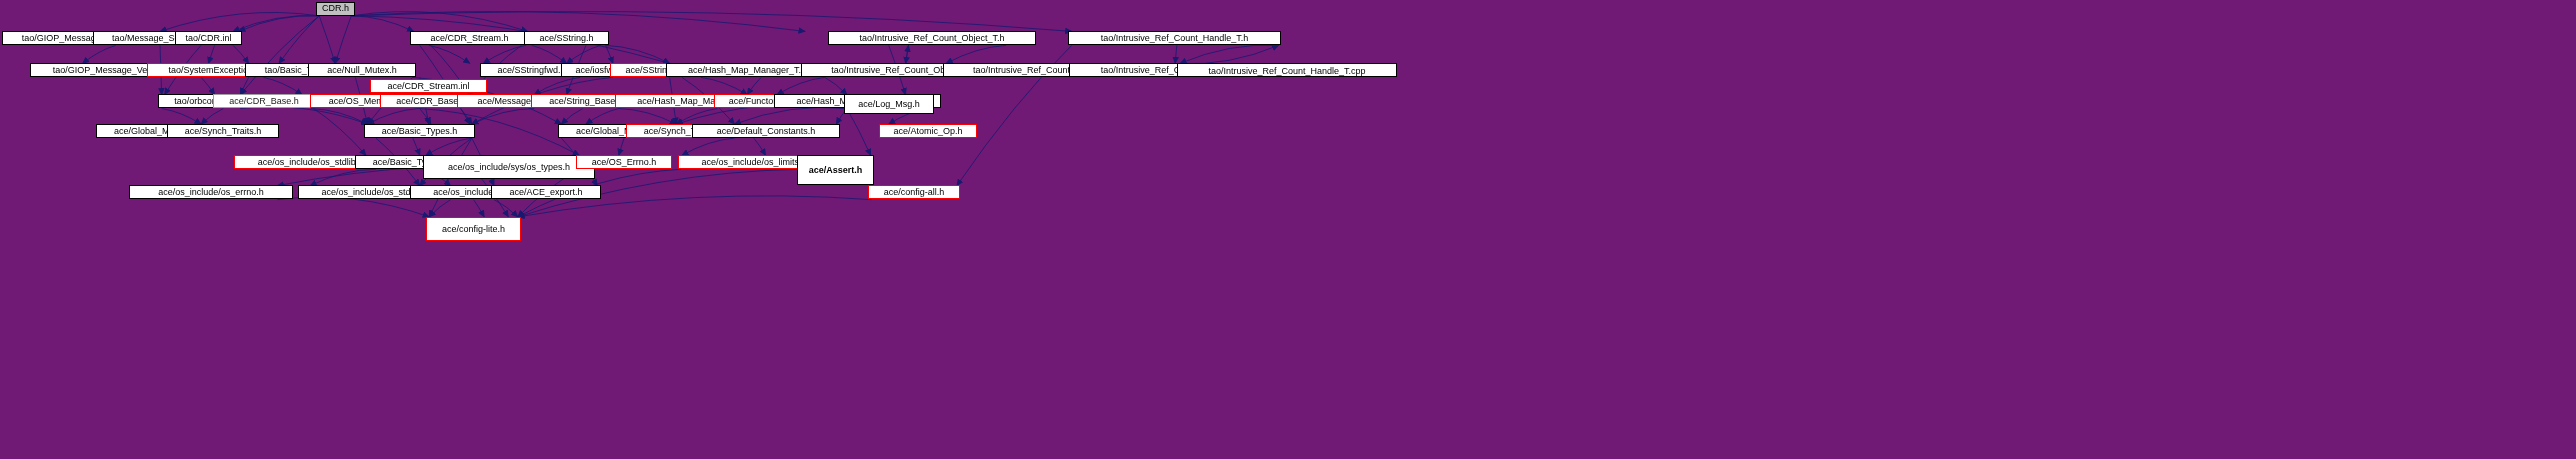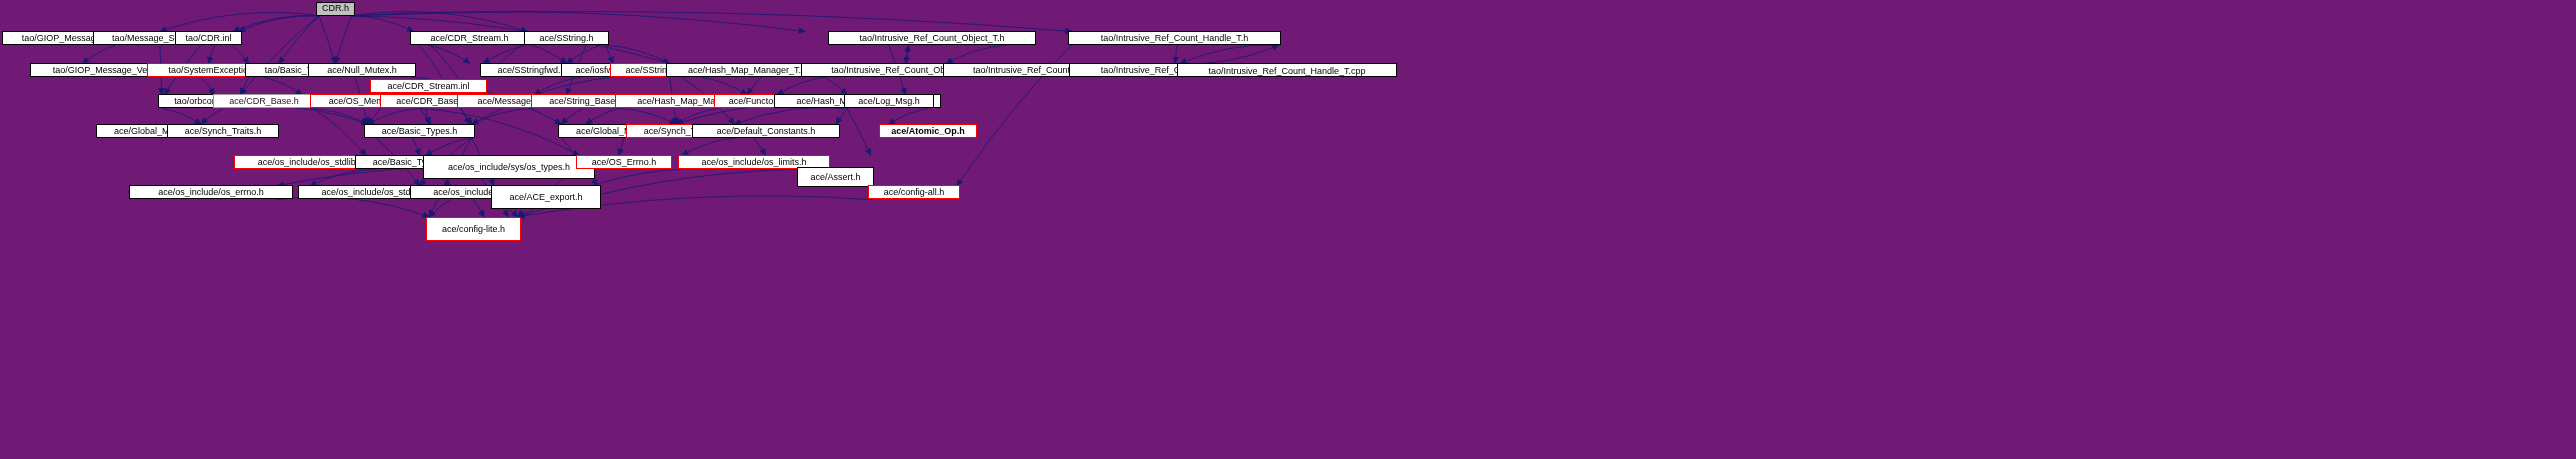--- a/index.html
+++ b/index.html
@@ -220,72 +220,72 @@
       </div>
       <div class="node red" style="left: 615px; top: 94px; width: 172px; height: 14px;">
         <span>ace/Hash_Map_Manager_T.cpp</span>
       </div>
       <div class="node red" style="left: 714px; top: 94px; width: 94px; height: 14px;">
         <span>ace/Functor_T.h</span>
       </div>
       <div class="node" style="left: 774px; top: 94px; width: 167px; height: 14px;">
         <span>ace/Hash_Map_Manager_T.inl</span>
       </div>
-      <div class="node" style="left: 844px; top: 94px; width: 90px; height: 14px;">
+      <div class="node" style="left: 844px; top: 94px; width: 90px; height: 20px;">
         <span>ace/Log_Msg.h</span>
       </div>
       <div class="node" style="left: 96px; top: 124px; width: 121px; height: 14px;">
         <span>ace/Global_Macros.h</span>
       </div>
       <div class="node" style="left: 167px; top: 124px; width: 112px; height: 14px;">
         <span>ace/Synch_Traits.h</span>
       </div>
       <div class="node" style="left: 364px; top: 124px; width: 111px; height: 14px;">
         <span>ace/Basic_Types.h</span>
       </div>
       <div class="node" style="left: 558px; top: 124px; width: 121px; height: 14px;">
         <span>ace/Global_Macros.h</span>
       </div>
       <div class="node red" style="left: 626px; top: 124px; width: 112px; height: 14px;">
         <span>ace/Synch_Traits.h</span>
       </div>
       <div class="node" style="left: 692px; top: 124px; width: 148px; height: 14px;">
         <span>ace/Default_Constants.h</span>
       </div>
-      <div class="node red" style="left: 879px; top: 124px; width: 98px; height: 14px; font-weight: bold;">
+      <div class="node red" style="left: 879px; top: 124px; width: 98px; height: 14px;">
         <span>ace/Atomic_Op.h</span>
       </div>
       <div class="node red" style="left: 234px; top: 155px; width: 153px; height: 14px;">
         <span>ace/os_include/os_stdlib.h</span>
       </div>
       <div class="node" style="left: 355px; top: 155px; width: 115px; height: 14px;">
         <span>ace/Basic_Types.inl</span>
       </div>
       <div class="node" style="left: 423px; top: 155px; width: 172px; height: 24px; text-align: right;">
         <span>ace/os_include/sys/os_types.h</span>
       </div>
       <div class="node red" style="left: 576px; top: 155px; width: 96px; height: 14px;">
         <span>ace/OS_Errno.h</span>
       </div>
       <div class="node red" style="left: 678px; top: 155px; width: 152px; height: 14px;">
         <span>ace/os_include/os_limits.h</span>
       </div>
-      <div class="node" style="left: 797px; top: 167px; width: 77px; height: 20px;">
+      <div class="node" style="left: 797px; top: 155px; width: 77px; height: 30px; font-weight: bold;">
         <span>ace/Assert.h</span>
       </div>
       <div class="node" style="left: 129px; top: 185px; width: 164px; height: 14px;">
         <span>ace/os_include/os_errno.h</span>
       </div>
       <div class="node" style="left: 298px; top: 185px; width: 156px; height: 14px;">
         <span>ace/os_include/os_stddef.h</span>
       </div>
       <div class="node" style="left: 410px; top: 185px; width: 148px; height: 14px;">
         <span>ace/os_include/os_float.h</span>
       </div>
-      <div class="node" style="left: 491px; top: 185px; width: 110px; height: 24px;">
+      <div class="node" style="left: 491px; top: 185px; width: 110px; height: 14px;">
         <span>ace/ACE_export.h</span>
       </div>
       <div class="node red" style="left: 868px; top: 185px; width: 92px; height: 14px;">
         <span>ace/config-all.h</span>
       </div>
       <div class="node red" style="left: 426px; top: 217px; width: 95px; height: 24px;">
         <span>ace/config-lite.h</span>
       </div>
     </div>
 </div>

